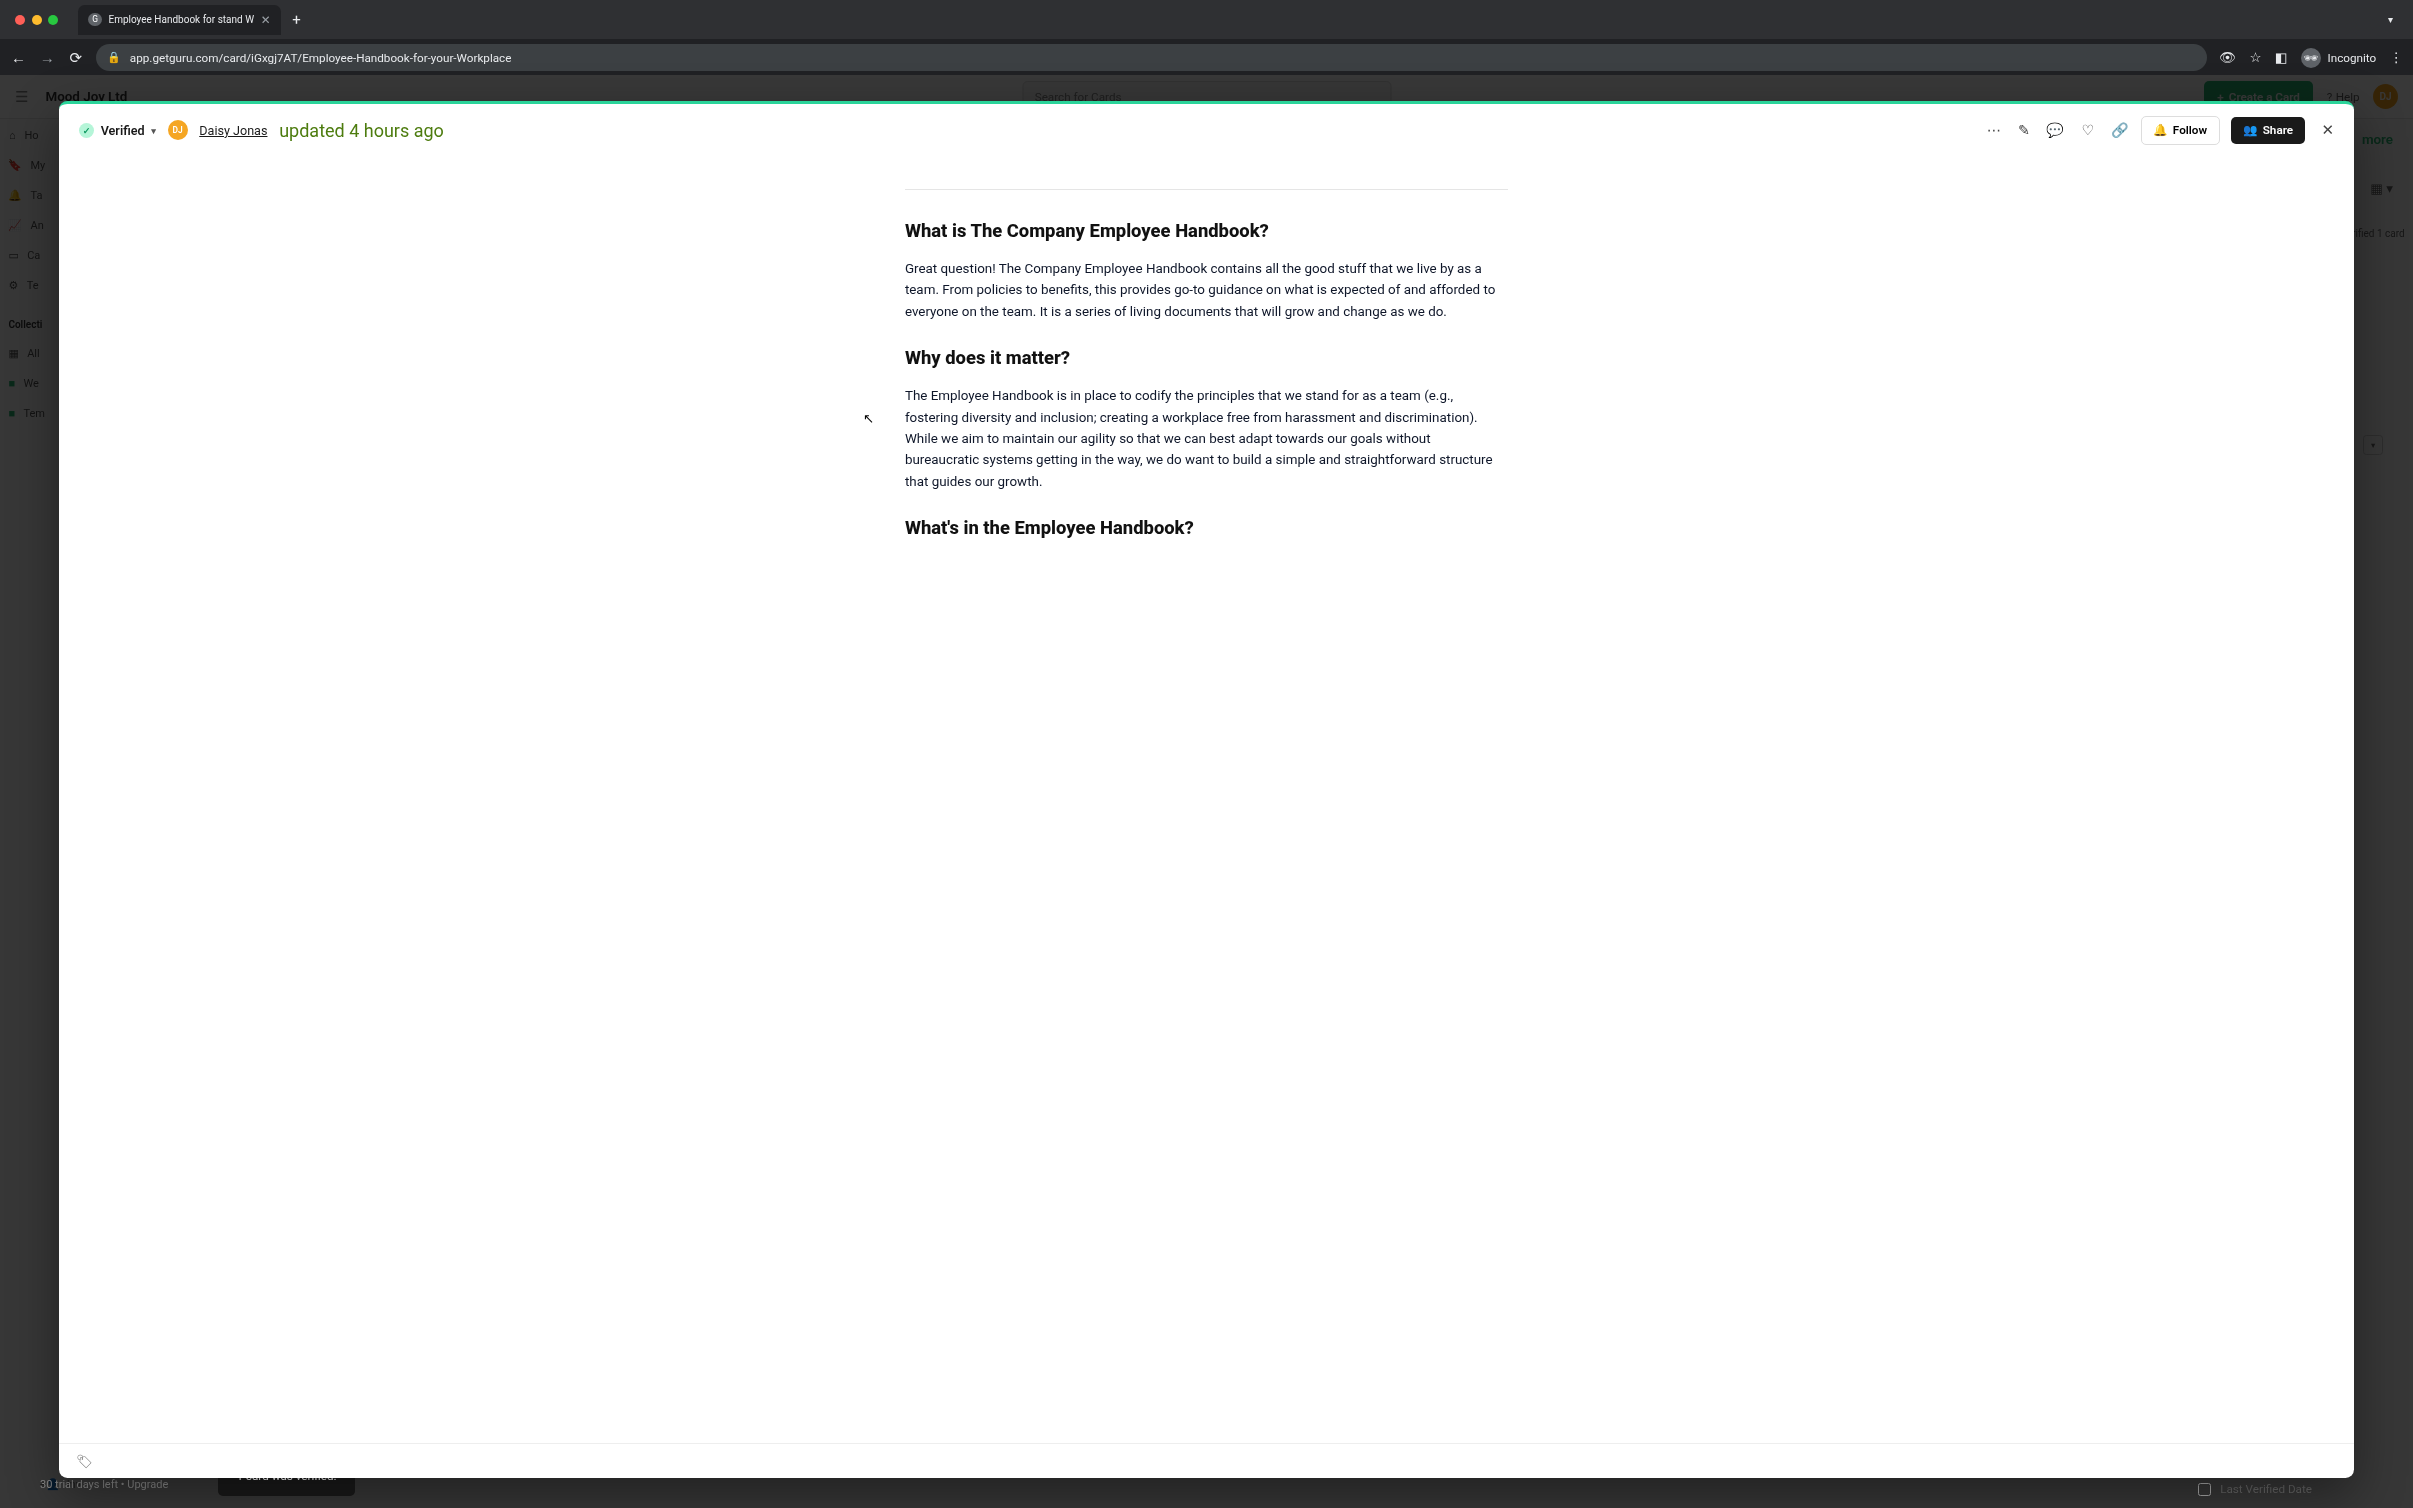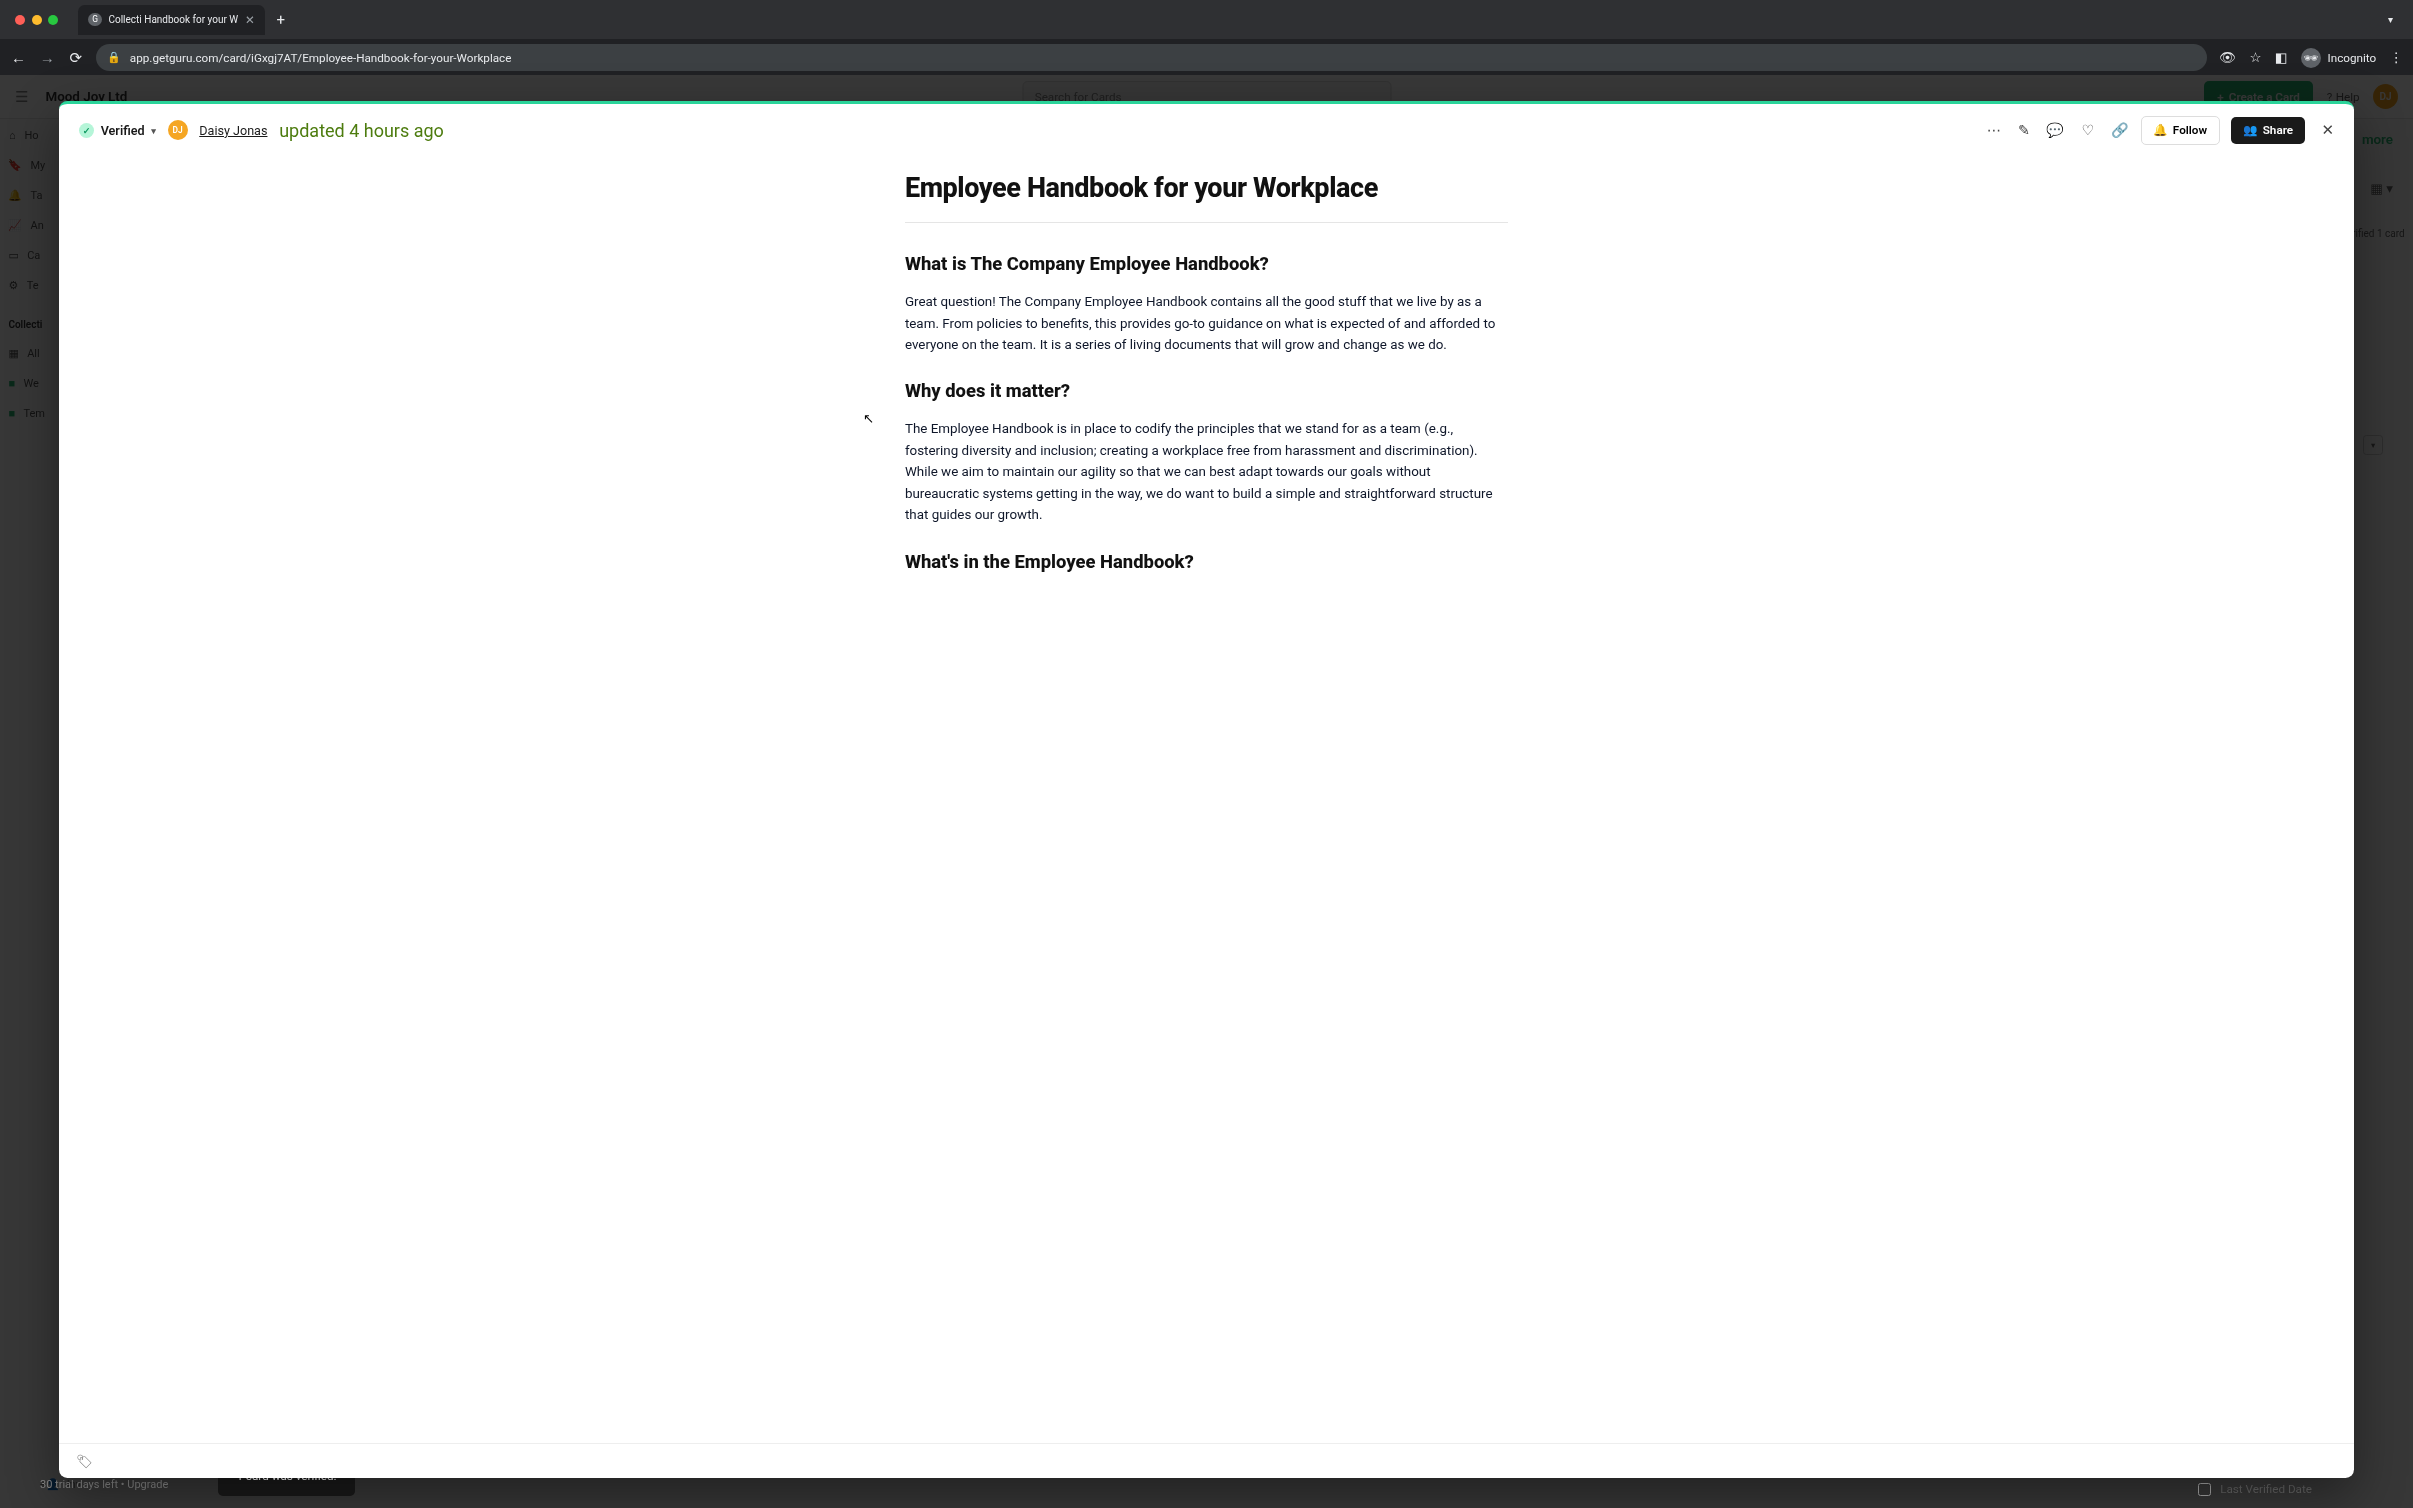--- a/index.html
+++ b/index.html
@@ -100,21 +100,21 @@
 <div class="browser-chrome">
   <div class="titlebar">
     <div class="traffic-lights">
       <div class="traffic-light tl-red"></div>
       <div class="traffic-light tl-yellow"></div>
       <div class="traffic-light tl-green"></div>
     </div>
     <div class="tabstrip">
       <div class="tab">
         <span class="tab-favicon">G</span>
-        <span class="tab-title">Collecti Handbook for your W</span>
+        <span class="tab-title">Employee Handbook for stand W</span>
         <span class="tab-close">✕</span>
       </div>
       <span class="newtab">+</span>
       <div class="tabstrip-spacer"></div>
       <span class="chev-down">▾</span>
     </div>
   </div>
   <div class="addrbar">
     <span class="nav-btn enabled">←</span>
     <span class="nav-btn">→</span>
@@ -243,21 +243,20 @@
     </div>
     <div class="share-btn">
       <span>👥</span>
       <span>Share</span>
     </div>
     <span class="close-x">✕</span>
   </div>
 
   <div class="modal-body">
     <div class="doc">
-      <h1>Employee Handbook for your Workplace</h1>
       <hr>
       <h2>What is The Company Employee Handbook?</h2>
       <p>Great question! The Company Employee Handbook contains all the good stuff that we live by as a team. From policies to benefits, this provides go-to guidance on what is expected of and afforded to everyone on the team. It is a series of living documents that will grow and change as we do.</p>
       <h2>Why does it matter?</h2>
       <p>The Employee Handbook is in place to codify the principles that we stand for as a team (e.g., fostering diversity and inclusion; creating a workplace free from harassment and discrimination). While we aim to maintain our agility so that we can best adapt towards our goals without bureaucratic systems getting in the way, we do want to build a simple and straightforward structure that guides our growth.</p>
       <h2>What's in the Employee Handbook?</h2>
     </div>
   </div>
 
   <div class="modal-footer">

